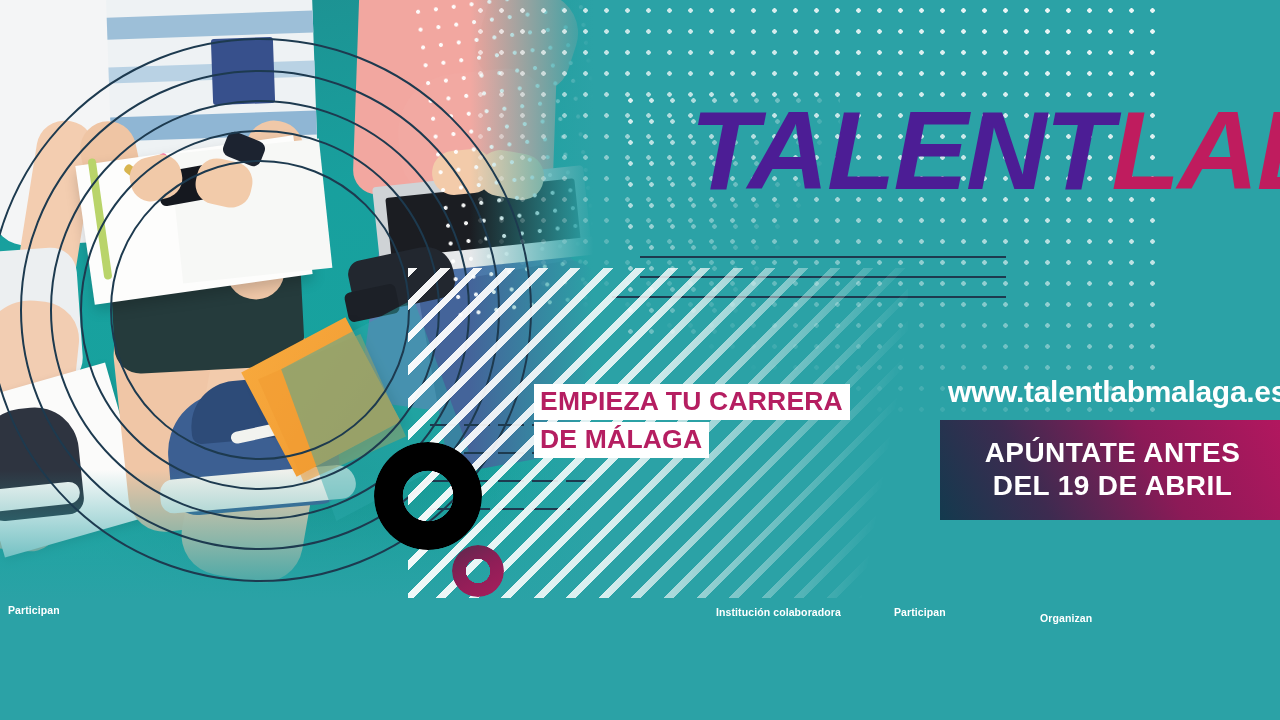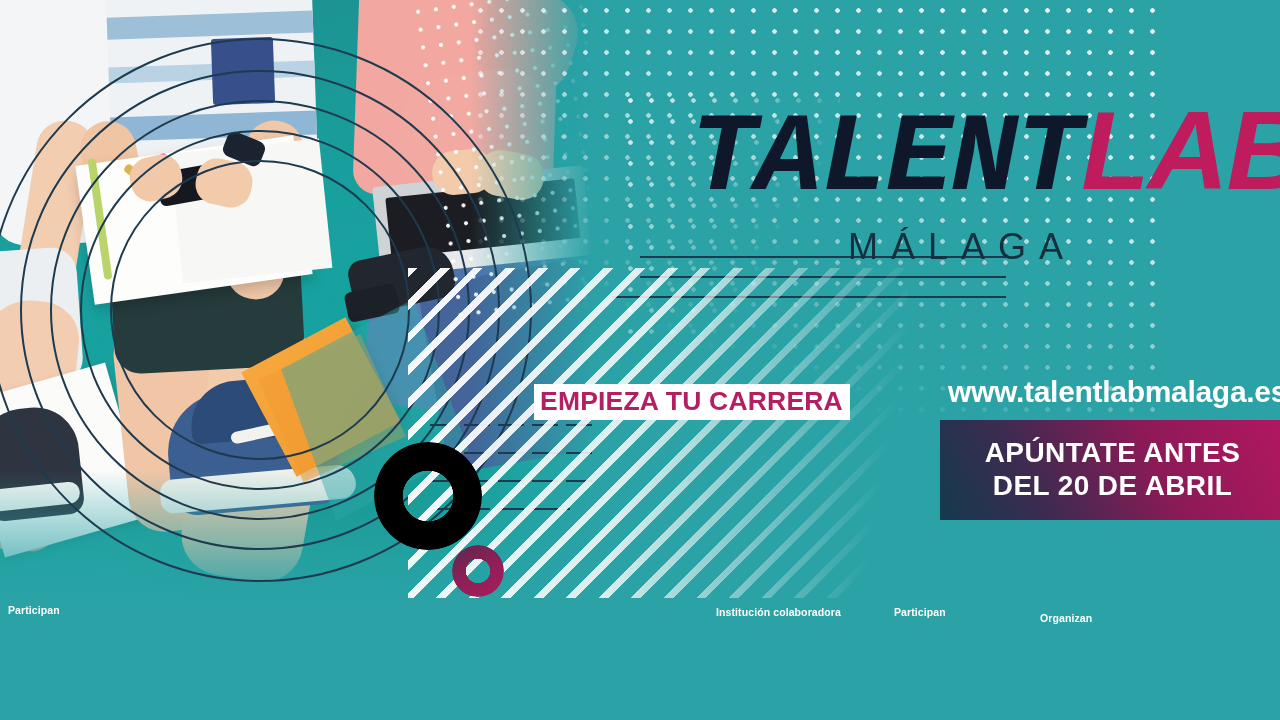--- a/index.html
+++ b/index.html
@@ -185,21 +185,21 @@
     mask-image:radial-gradient(circle at 50% 50%, transparent 0 12px, #000 12.2px);
   }
 
   
   .logo { position:absolute; left:690px; top:92px; width:580px; height:190px; }
   .logo-word {
     position:absolute; left:0; top:0; width:580px; height:130px;
     font-size:112px; line-height:118px; font-weight:bold; font-style:italic;
     letter-spacing:-2px; white-space:nowrap;
   }
-  .logo-talent { color:#0f172a;font-family:Liberation Mono, monospace; }
+  .logo-talent { color:#4c1d95; }
   .logo-lab { color:#bf1c5e; }
   .logo-sub {
     position:absolute; left:158px; top:134px;
     font-size:36px; letter-spacing:13px; color:#14303f; font-weight:500;
   }
 
   
   .headline { position:absolute; left:534px; top:384px; width:420px; }
   .headline .hl-line {
     display:table; background:#ffffff; color:#b51e61;
@@ -317,31 +317,31 @@
     <div class="stripes"></div>
 
     <div class="ring ring-lg"></div>
     <div class="ring ring-sm"></div>
   </div>
 
   <div class="logo">
     <div class="logo-word">
       <span class="logo-talent">TALENT</span><span class="logo-lab">LAB</span>
     </div>
-    <div class="logo-sub">MÁLAGA</div>
   </div>
 
   <div class="headline">
     <div class="hl-line">EMPIEZA TU CARRERA</div>
+    <div class="hl-line">DE MÁLAGA</div>
   </div>
 
   <div class="url">www.talentlabmalaga.es</div>
   <div class="cta">
     <div class="cta-line">APÚNTATE ANTES</div>
-    <div class="cta-line">DEL 20 DE ABRIL</div>
+    <div class="cta-line">DEL 19 DE ABRIL</div>
   </div>
 
   <div class="footer">
 
     <div class="f-label" style="left:8px; top:8px;">Participan</div>
     <div class="f-label" style="left:716px; top:10px;">Institución colaboradora</div>
     <div class="f-label" style="left:894px; top:10px;">Participan</div>
     <div class="f-label" style="left:1040px; top:16px;">Organizan</div>
 
   </div>

